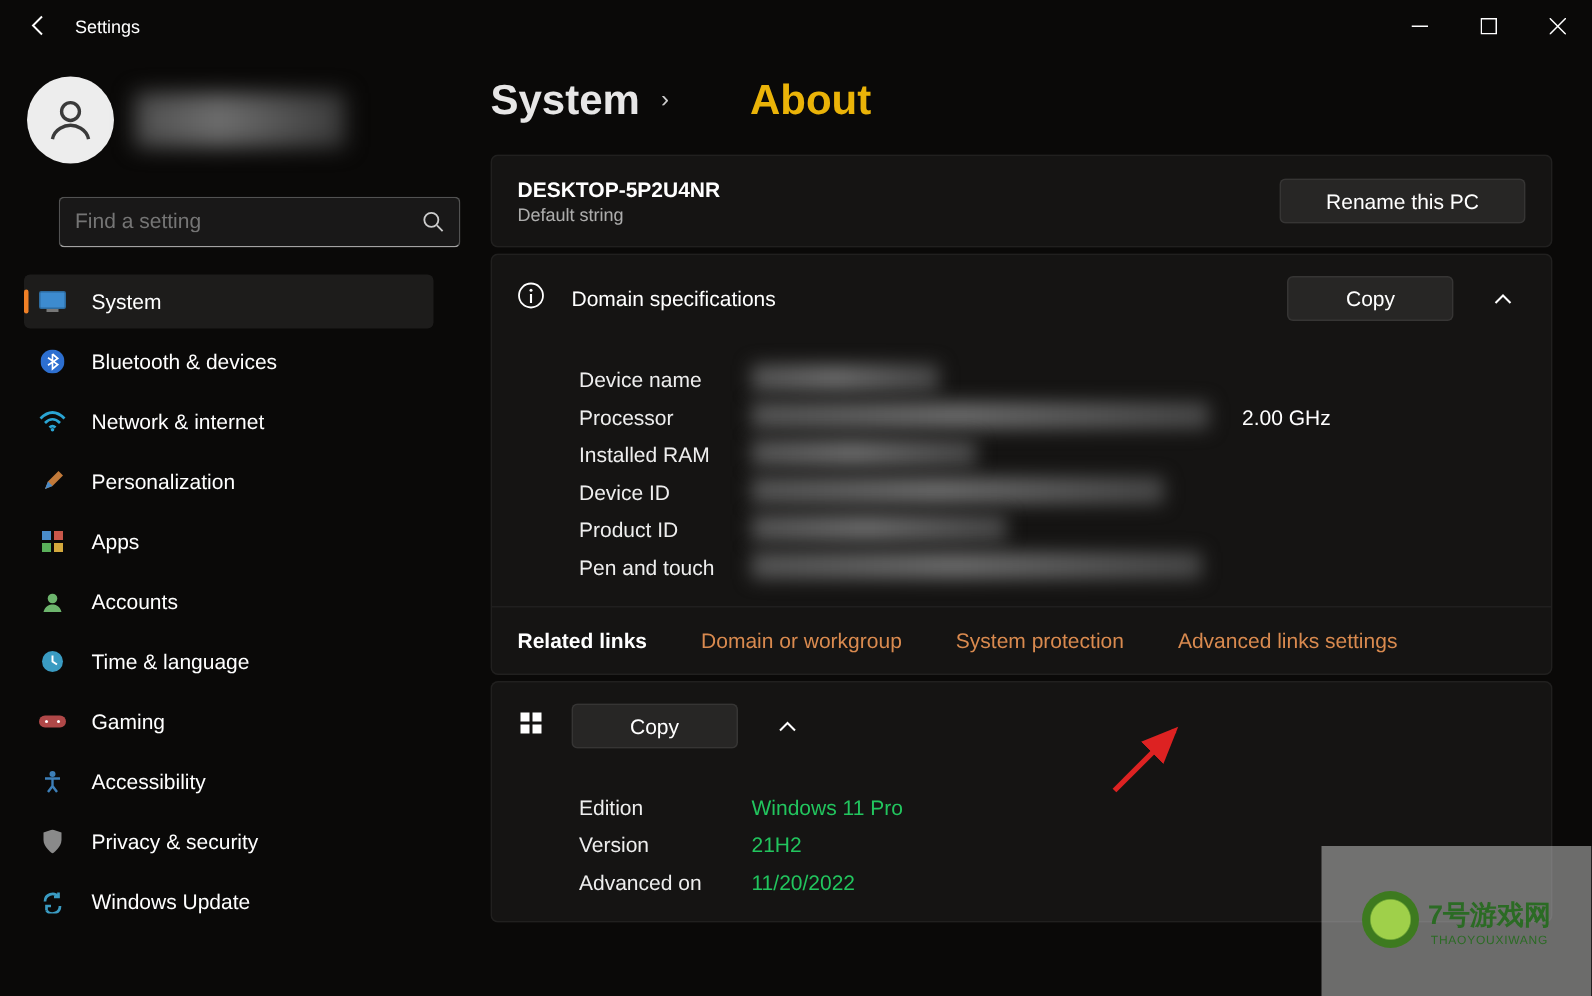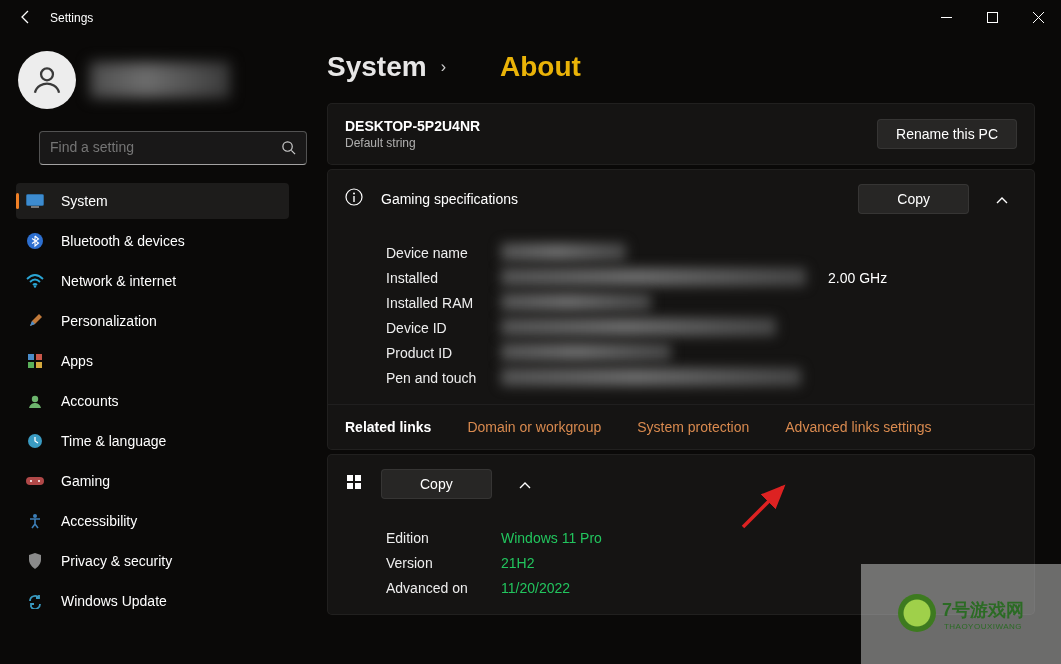--- a/index.html
+++ b/index.html
@@ -32,40 +32,40 @@
 .breadcrumb { display: flex; align-items: center; gap: 14px; margin-bottom: 20px; }
 .breadcrumb .bc1 { font-size: 28px; font-weight: 600; color: rgba(255,255,255,0.9); cursor: pointer; }
 .breadcrumb .chev { font-size: 16px; color: rgba(255,255,255,0.8); }
 .breadcrumb .bc2 { font-size: 28px; font-weight: 600; color: #eab308; margin-left: 40px; }
 
 .card { background: rgba(255,255,255,0.047); border: 1px solid rgba(255,255,255,0.05); border-radius: 5px; margin-bottom: 4px; }
 .devname-card { display: flex; align-items: center; padding: 14px 17px; justify-content: space-between; }
 .devname-card .dn { font-size: 14px; font-weight: 600; }
 .devname-card .ds { font-size: 12px; color: rgba(255,255,255,0.65); margin-top: 2px; }
 
-.btn { background: rgba(255,255,255,0.08); border: 1px solid rgba(255,255,255,0.07); border-radius: 4px; color: #fff; font-size: 14px; padding: 6px 18px; cursor: pointer; }
+.btn { background: rgba(255,255,255,0.08); border: 1px solid rgba(255,255,255,0.07); border-radius: 4px; color: #fff; font-size: 14px; padding: 6px 30px; cursor: pointer; }
 
 .sect-head { display: flex; align-items: center; padding: 14px 17px; gap: 18px; }
 .sect-head .htxt { flex: 1; font-size: 14px; }
 .sect-head .expand { width: 30px; text-align: center; cursor: pointer; }
 
 .specs { padding: 8px 17px 18px 58px; }
 .specrow { display: flex; align-items: flex-end; min-height: 25px; font-size: 14px; }
 .specrow .lbl { width: 115px; color: rgba(255,255,255,0.93); }
 .blur { height: 18px; filter: blur(6px); background: linear-gradient(90deg,#535353,#6b6b6b 45%,#474747); border-radius: 1px; }
 .specrow .val { color: #22c55e; }
 .freq { margin-left: 22px; color: #fff; }
 
 .related { display: flex; align-items: center; gap: 36px; padding: 14px 17px; font-size: 14px; border-top: 1px solid rgba(255,255,255,0.05); }
 .related .rl { font-weight: 600; }
 .related .lk { color: #d98a4f; cursor: pointer; }
 
 .arrow { position: absolute; left: 735px; top: 475px; pointer-events: none; }
 
-.watermark { position: absolute; right: 0; bottom: 0; width: 200px; height: 100px; background: rgba(190,190,190,0.55); display: flex; align-items: center; justify-content: center; }
+.watermark { position: absolute; right: 0; bottom: 0; width: 180px; height: 100px; background: rgba(190,190,190,0.55); display: flex; align-items: center; justify-content: center; }
 .watermark .wm { font-size: 18px; font-weight: 700; color: #2b6b24; text-align:center; }
 .watermark .ws { font-size: 8px; color: #2b6b24; letter-spacing: 0.5px; }
 .wmlogo { width: 38px; height: 38px; border-radius: 50%; background: radial-gradient(circle,#9fd04a 48%,#3d7a1f 52%); margin-bottom: 2px; }
 
 ::-webkit-scrollbar { width: 0; }
 </style>
 </head>
 <body>
 
 <div class="titlebar">
@@ -236,33 +236,33 @@
       <button class="btn">Rename this PC</button>
     </div>
 
     <div class="card">
       <div class="sect-head">
         <span><svg width="18" height="18">
               <circle cx="9" cy="9" r="8" stroke="#fff" fill="none" stroke-width="1.2"></circle>
               <circle cx="9" cy="5.5" r="1" fill="#fff"></circle>
               <rect x="8.3" y="8" width="1.4" height="6" fill="#fff"></rect>
             </svg></span>
-        <span class="htxt">Gaming specifications</span>
+        <span class="htxt">Domain specifications</span>
         <button class="btn" style="padding:6px 38px">Copy</button>
         <span class="expand"><svg width="12" height="8">
               <path d="M1 7l5-5 5 5" stroke="#fff" stroke-width="1.4" fill="none"></path>
             </svg></span>
       </div>
       <div class="specs">
         <div class="specrow">
             <span class="lbl">Device name</span>
             <span class="blur" style="width:125px"></span>
           </div>
         <div class="specrow">
-            <span class="lbl">Installed</span>
+            <span class="lbl">Processor</span>
             <span class="blur" style="width:305px"></span>
             <span class="freq">2.00 GHz</span>
           </div>
         <div class="specrow">
             <span class="lbl">Installed RAM</span>
             <span class="blur" style="width:150px"></span>
           </div>
         <div class="specrow">
             <span class="lbl">Device ID</span>
             <span class="blur" style="width:275px"></span>

